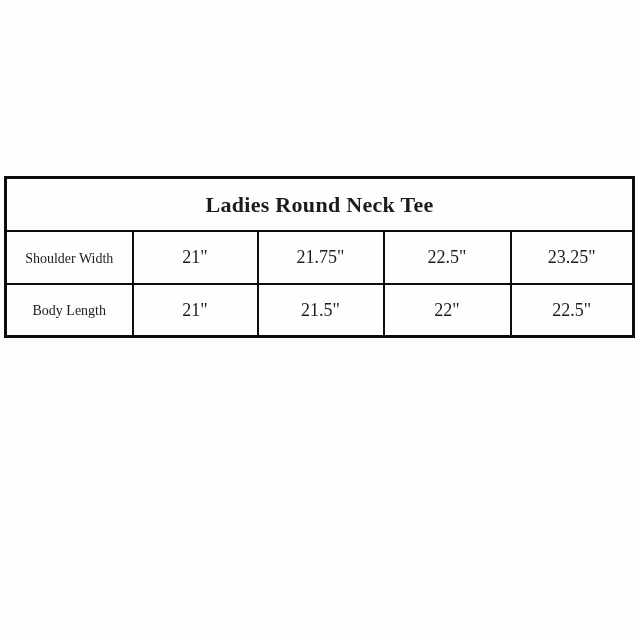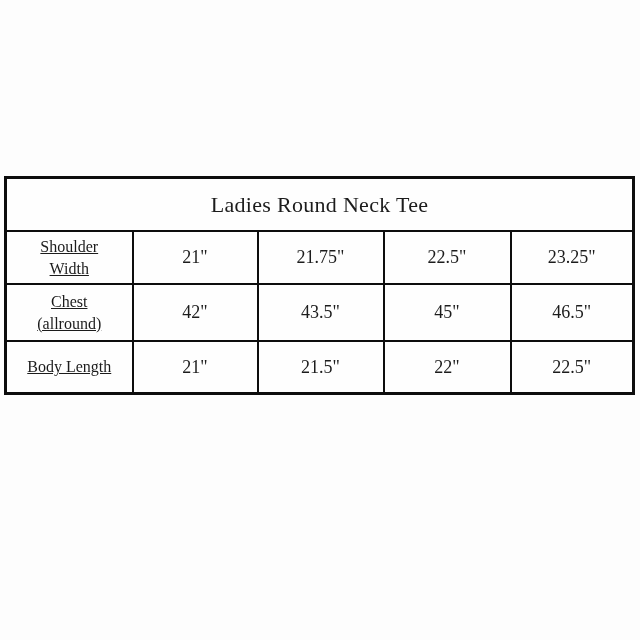--- a/index.html
+++ b/index.html
@@ -28,39 +28,38 @@
   }
   table.size-chart td {
     border: 2px solid #0d0d0d;
     text-align: center;
     vertical-align: middle;
     padding: 0;
   }
   .title-row td {
     height: 51px;
     font-size: 22px;
-    font-weight: normal;
+    font-weight: bold;
     letter-spacing: 0.3px;
   }
   .header-row td {
     height: 52px;
     font-size: 18px;
   }
   .data-row td {
     font-size: 18px;
   }
   .row-shoulder td { height: 51px; }
   .row-chest td    { height: 55px; }
   .row-body td     { height: 50px; }
   .label-text {
     display: inline-block;
     max-width: 96px;
     line-height: 1.35;
-    font-size: 16px;
-    text-decoration: underline;
+    font-size: 14px;
   }
 </style>
 </head>
 <body>
 
 <div class="canvas">
   <table class="size-chart">
     <colgroup>
       <col style="width:127px">
       <col style="width:125px">
@@ -74,29 +73,20 @@
       </tr>
       <tr class="data-row row-shoulder">
         <td>
           <span class="label-text">Shoulder Width</span>
         </td>
         <td>21"</td>
         <td>21.75"</td>
         <td>22.5"</td>
         <td>23.25"</td>
       </tr>
-      <tr class="data-row row-chest">
-        <td>
-          <span class="label-text">Chest (allround)</span>
-        </td>
-        <td>42"</td>
-        <td>43.5"</td>
-        <td>45"</td>
-        <td>46.5"</td>
-      </tr>
       <tr class="data-row row-body">
         <td>
           <span class="label-text">Body Length</span>
         </td>
         <td>21"</td>
         <td>21.5"</td>
         <td>22"</td>
         <td>22.5"</td>
       </tr>
     </tbody>

